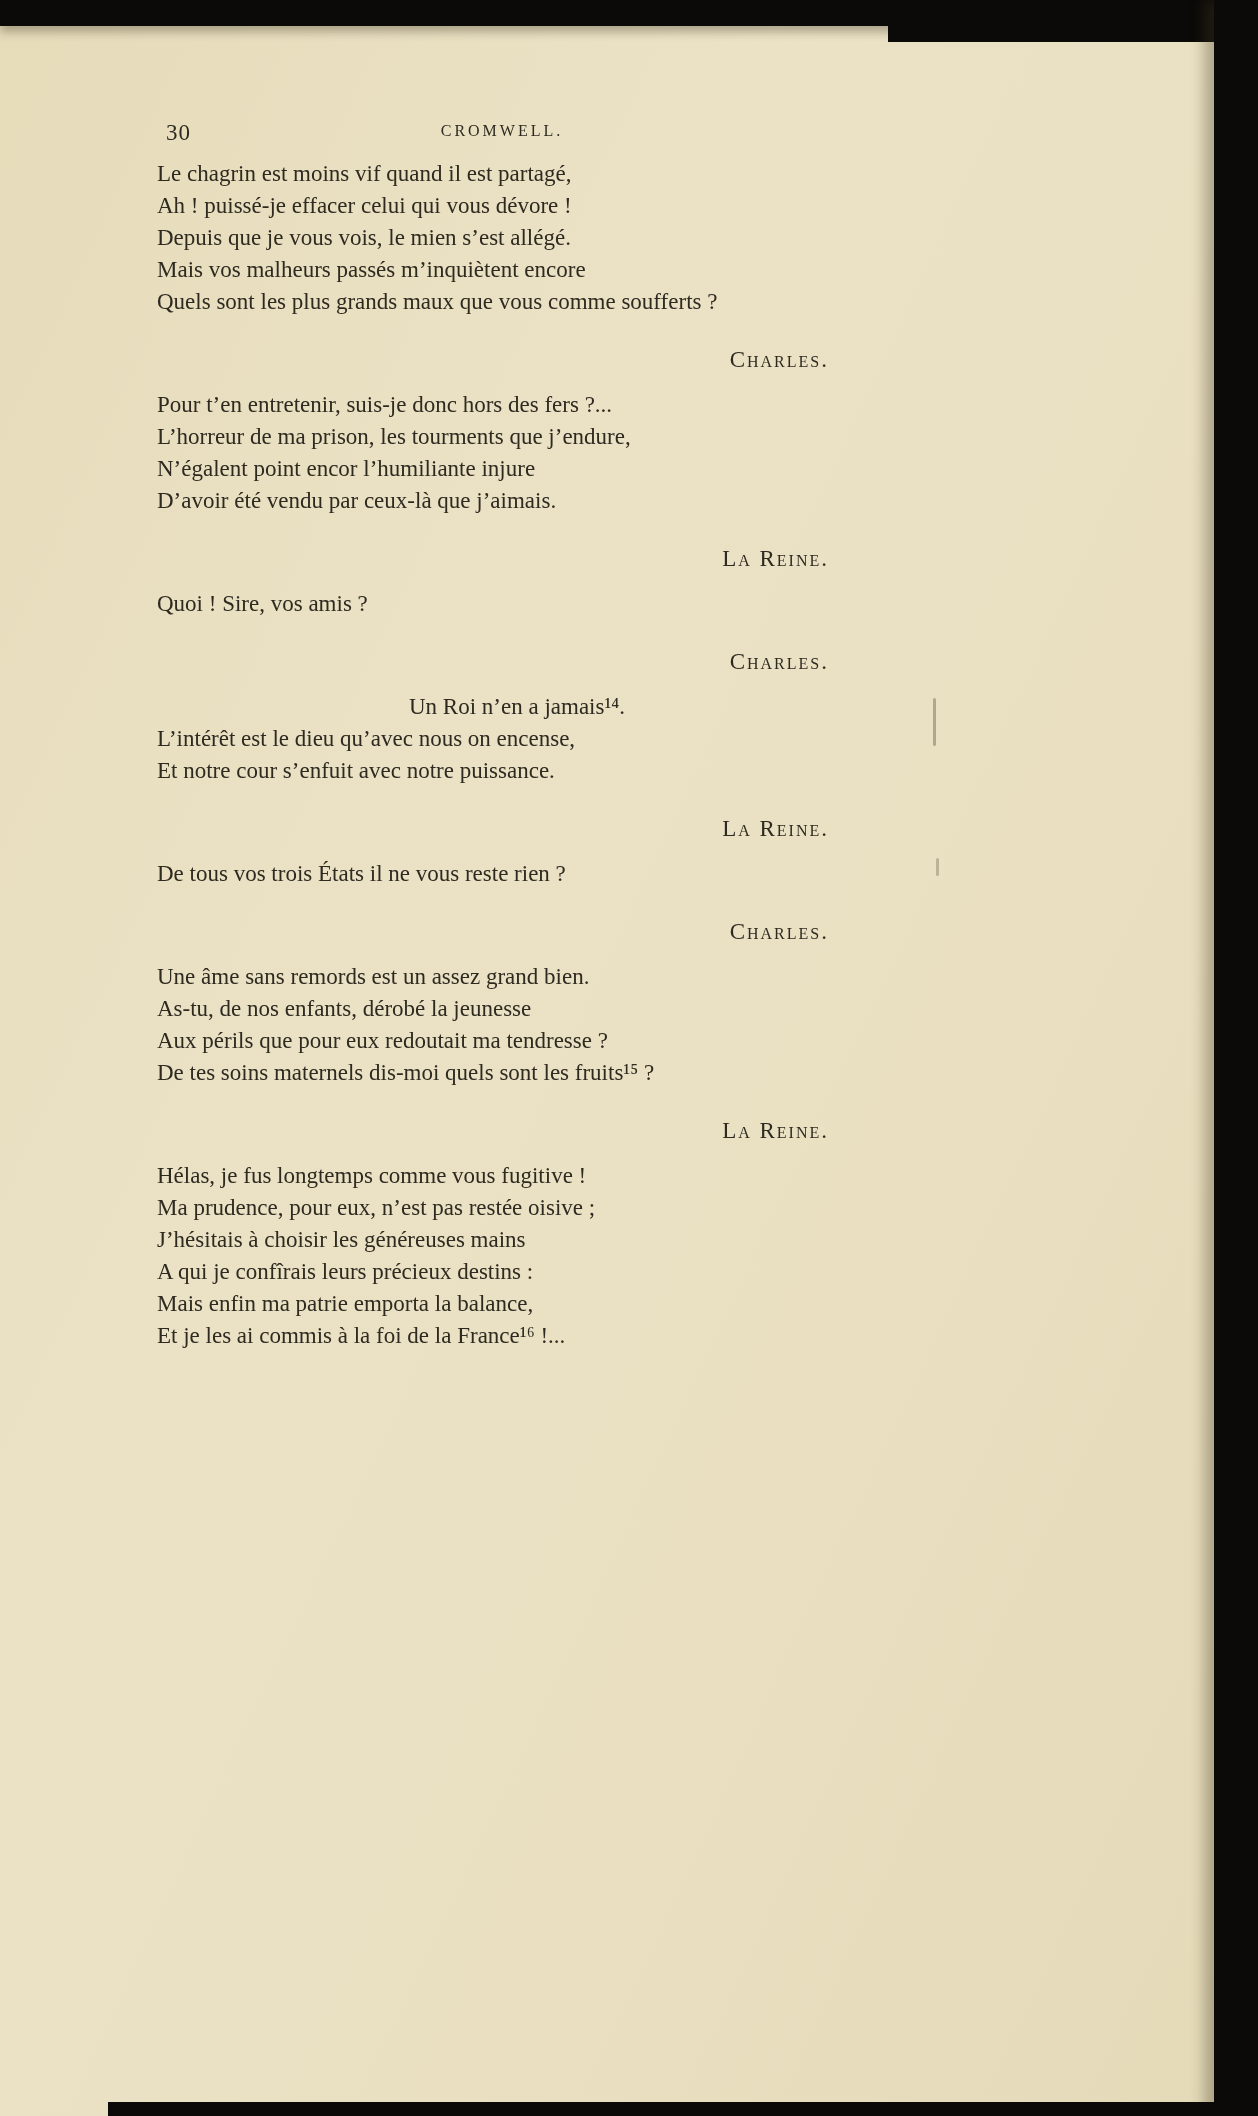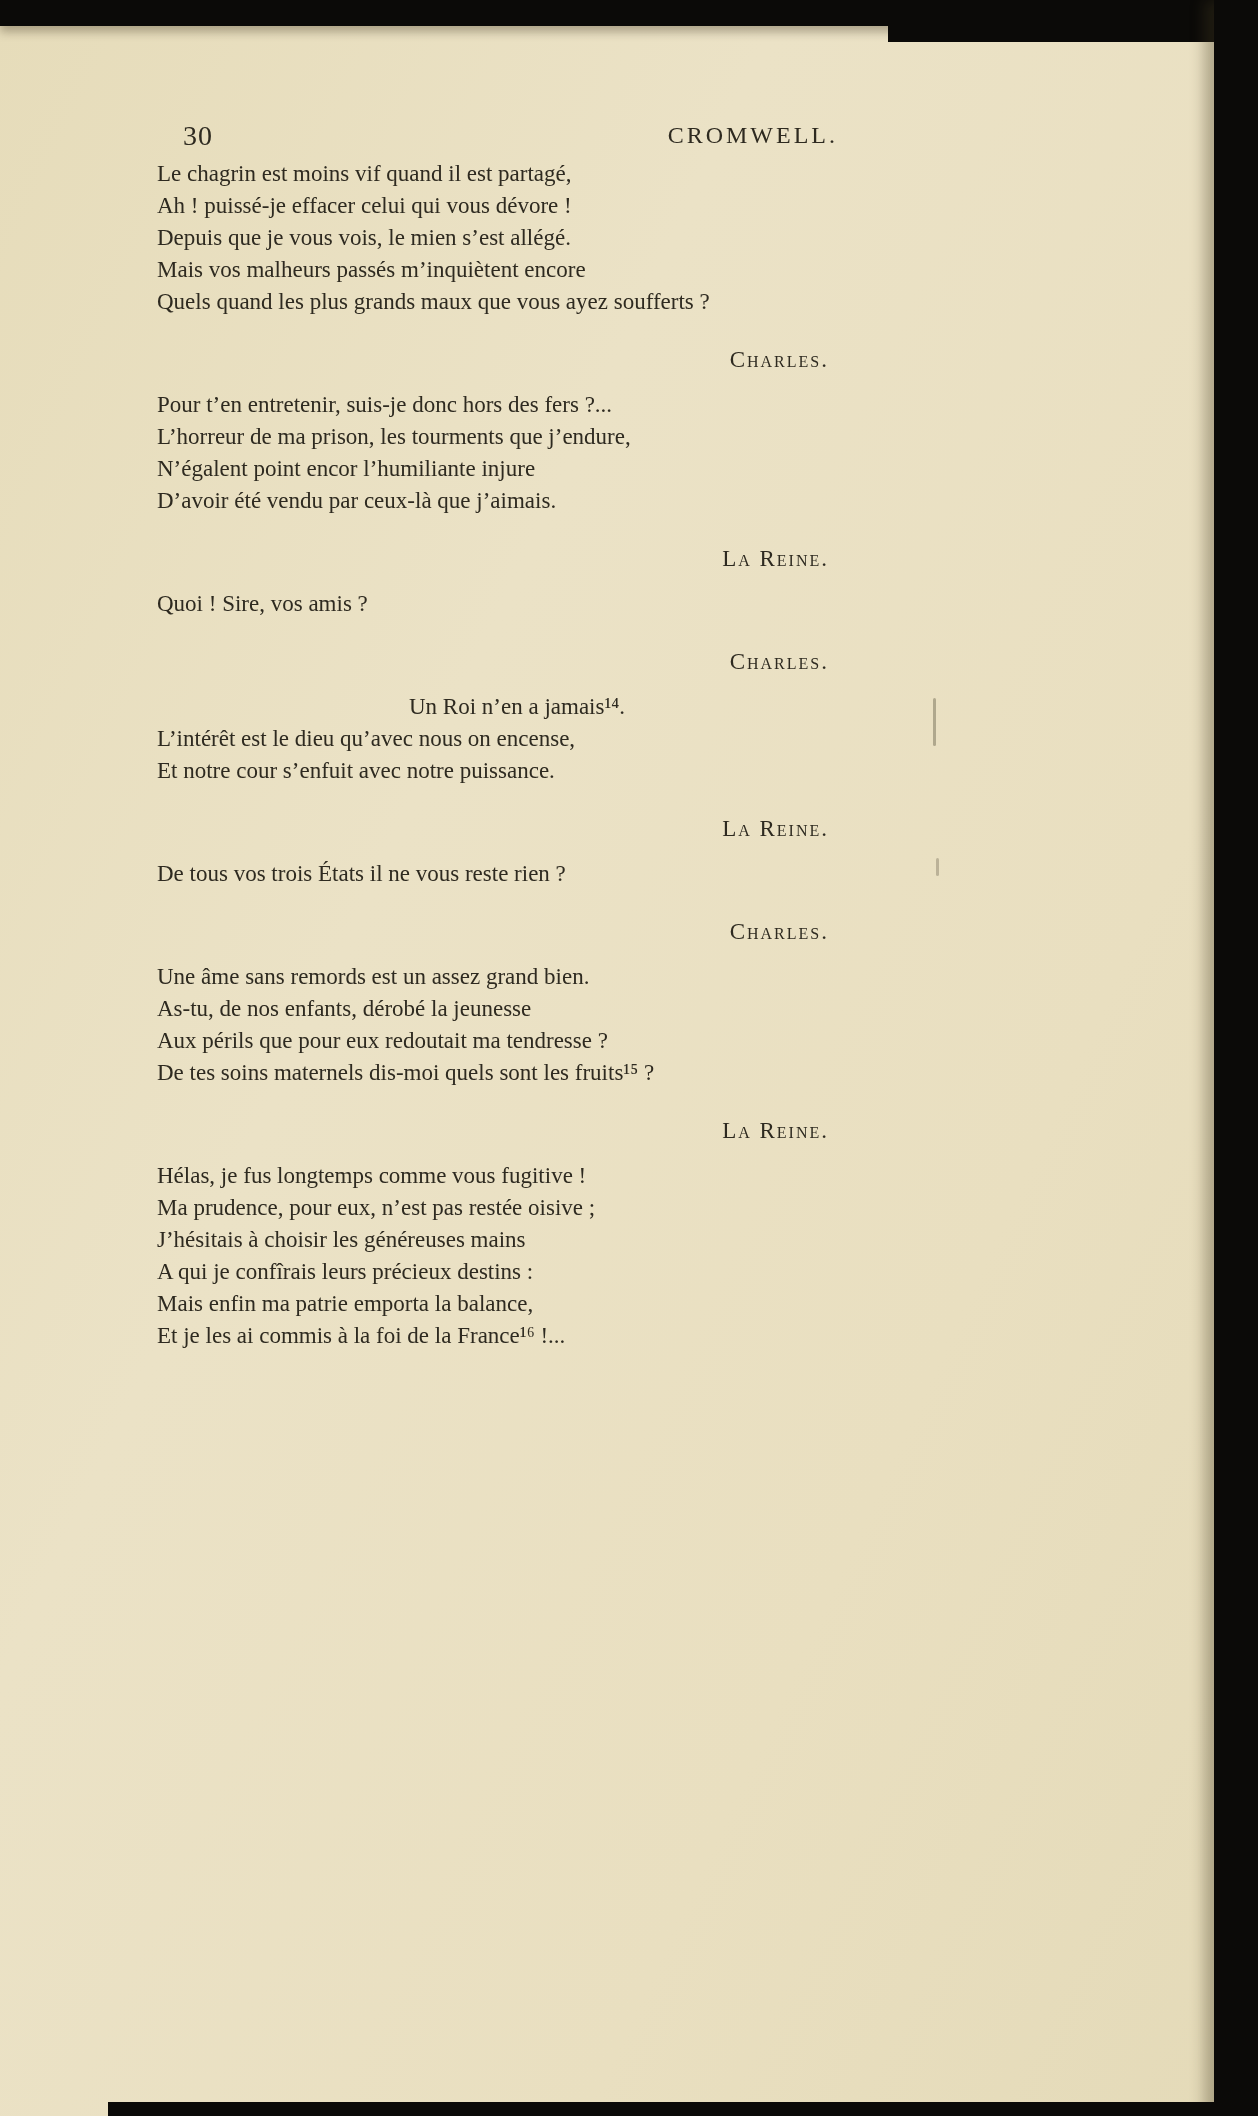--- a/index.html
+++ b/index.html
@@ -62,31 +62,31 @@
   
   .page-head {
     position: absolute;
     top: 118px;
     left: 166px;
     width: 672px;
     height: 32px;
   }
   .page-num {
     position: absolute;
-    left: 17px;
+    left: 0;
     top: 2px;
-    font-size: 28px;
+    font-size: 23px;
     letter-spacing: 1px;
   }
   .running-title {
     position: absolute;
     left: 0; right: 0;
     top: 4px;
-    text-align: right;
-    font-size: 24px;
+    text-align: center;
+    font-size: 16px;
     letter-spacing: 3px;
   }
 
   
   .text-block {
     position: absolute;
     top: 158px;
     left: 157px;
     width: 672px;
     font-size: 23px;
@@ -123,21 +123,21 @@
   <span class="page-num">30</span>
   <span class="running-title">CROMWELL.</span>
 </header>
 
 <main class="text-block">
     <div class="verse">
       <div class="line">Le chagrin est moins vif quand il est partagé,</div>
       <div class="line">Ah ! puissé-je effacer celui qui vous dévore !</div>
       <div class="line">Depuis que je vous vois, le mien s’est allégé.</div>
       <div class="line">Mais vos malheurs passés m’inquiètent encore</div>
-      <div class="line">Quels quand les plus grands maux que vous ayez soufferts ?</div>
+      <div class="line">Quels sont les plus grands maux que vous comme soufferts ?</div>
     </div>
     <div class="speaker">Charles.</div>
     <div class="verse">
       <div class="line">Pour t’en entretenir, suis-je donc hors des fers ?...</div>
       <div class="line">L’horreur de ma prison, les tourments que j’endure,</div>
       <div class="line">N’égalent point encor l’humiliante injure</div>
       <div class="line">D’avoir été vendu par ceux-là que j’aimais.</div>
     </div>
     <div class="speaker">La Reine.</div>
     <div class="verse">

